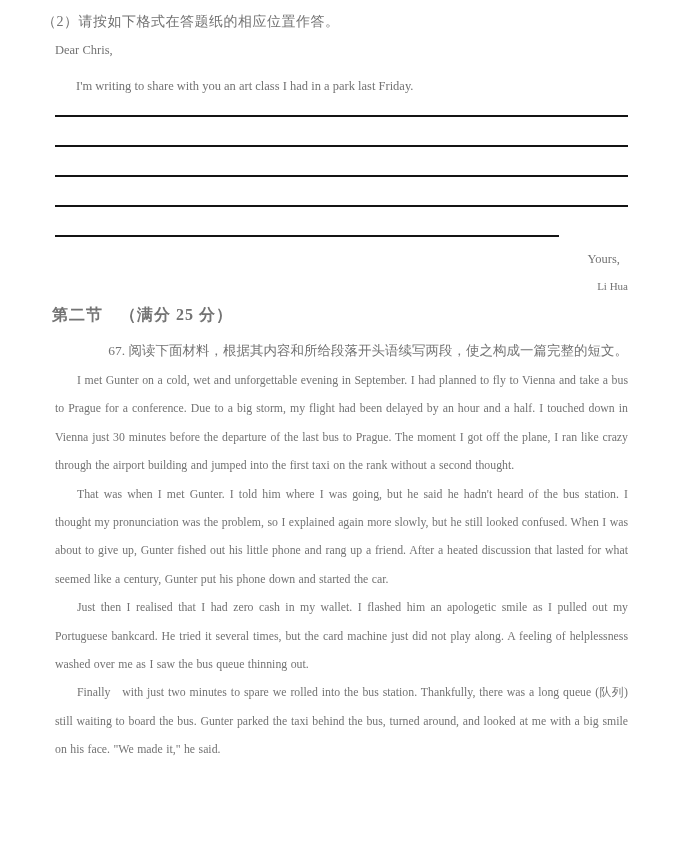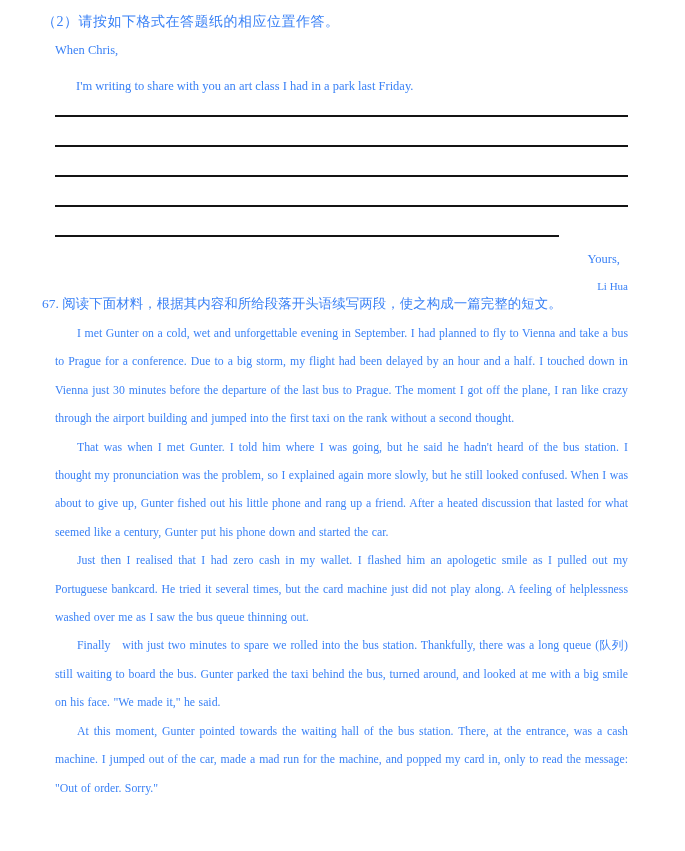--- a/index.html
+++ b/index.html
@@ -2,21 +2,21 @@
 <html><head>
 <meta charset="utf-8">
 <style>
   html,body { margin:0; padding:0; background:#ffffff; }
   .page {
     position:relative;
     width:685px; height:851px;
     box-sizing:border-box;
     padding:10px 57px 0 55px;
     background:#ffffff;
-    color:#3b82f6;
+    color:#737373;
     font-family:"Liberation Serif","DejaVu Serif",serif;
     overflow:hidden;
   }
   .cn-instruction {
     font-size:14px; line-height:19px;
     margin:2px 0 0 -13px;
     letter-spacing:0.5px;
   }
   .salutation { font-size:12.5px; line-height:17px; margin:11px 0 0 0; }
   .opening    { font-size:12.5px; line-height:17px; margin:19px 0 0 0; text-indent:21px; }
@@ -28,21 +28,22 @@
 
   .closing   { font-size:12.5px; line-height:16px; text-align:right; margin:14px 8px 0 0; }
   .signature { font-size:11px; line-height:16px; text-align:right; margin:11px 0 0 0; }
 
   .section-header {
     font-size:16px; line-height:21px; font-weight:bold;
     margin:10px 0 0 -3px; letter-spacing:1px;
   }
   .question-intro {
     font-size:13.5px; line-height:19px;
-    margin:0 0 0 -13px;
+    margin:16px 0 0 -13px;
+    text-align:right;
   }
 
   .passage { margin-top:6px; }
   .passage p {
     font-size:11.8px;
     line-height:28.4px;
     text-align:justify;
     text-indent:22px;
     margin:0;
     word-spacing:0.5px;
@@ -53,41 +54,41 @@
     margin:2px 0 0 0; letter-spacing:1px;
   }
 </style>
 </head>
 <body>
 
 <div class="page">
 
   <p class="cn-instruction">（2）请按如下格式在答题纸的相应位置作答。</p>
 
-  <p class="salutation">When Chris,</p>
+  <p class="salutation">Dear Chris,</p>
 
   <p class="opening">I'm writing to share with you an art class I had in a park last Friday.</p>
 
   <div class="writing-lines">
     <div class="wline first"></div>
     <div class="wline"></div>
     <div class="wline"></div>
     <div class="wline"></div>
     <div class="wline short"></div>
   </div>
 
   <p class="closing">Yours,</p>
 
   <p class="signature">Li Hua</p>
 
+  <h2 class="section-header">第二节　（满分 25 分）</h2>
 
   <p class="question-intro">67. 阅读下面材料，根据其内容和所给段落开头语续写两段，使之构成一篇完整的短文。</p>
 
   <div class="passage">
     <p>I met Gunter on a cold, wet and unforgettable evening in September. I had planned to fly to Vienna and take a bus to Prague for a conference. Due to a big storm, my flight had been delayed by an hour and a half. I touched down in Vienna just 30 minutes before the departure of the last bus to Prague. The moment I got off the plane, I ran like crazy through the airport building and jumped into the first taxi on the rank without a second thought.</p>
     <p>That was when I met Gunter. I told him where I was going, but he said he hadn't heard of the bus station. I thought my pronunciation was the problem, so I explained again more slowly, but he still looked confused. When I was about to give up, Gunter fished out his little phone and rang up a friend. After a heated discussion that lasted for what seemed like a century, Gunter put his phone down and started the car.</p>
     <p>Just then I realised that I had zero cash in my wallet. I flashed him an apologetic smile as I pulled out my Portuguese bankcard. He tried it several times, but the card machine just did not play along. A feeling of helplessness washed over me as I saw the bus queue thinning out.</p>
     <p>Finally&nbsp;&nbsp;&nbsp;with just two minutes to spare we rolled into the bus station. Thankfully, there was a long queue (队列) still waiting to board the bus. Gunter parked the taxi behind the bus, turned around, and looked at me with a big smile on his face. "We made it," he said.</p>
-    <p>At this moment, Gunter pointed towards the waiting hall of the bus station. There, at the entrance, was a cash machine. I jumped out of the car, made a mad run for the machine, and popped my card in, only to read the message: "Out of order. Sorry."</p>
   </div>
 
 
 </div>
 
 </body></html>

